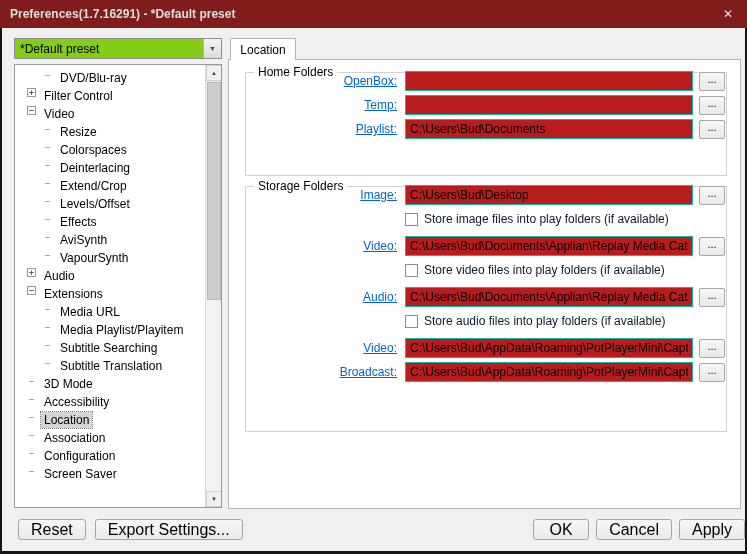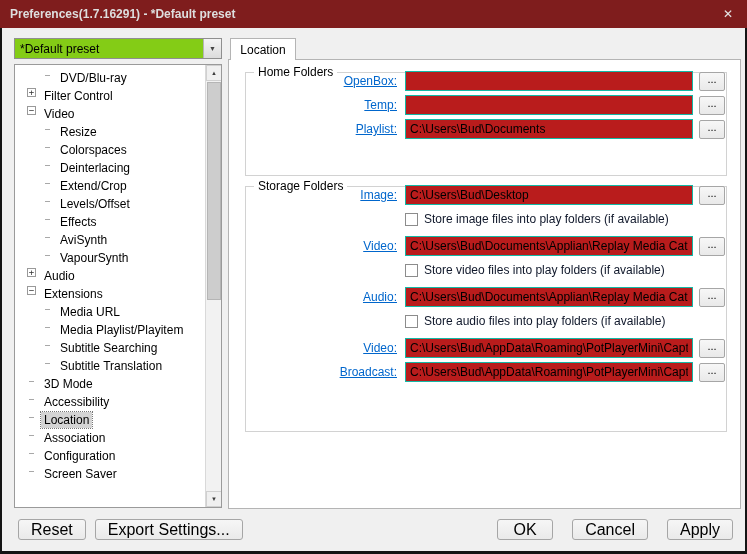--- a/index.html
+++ b/index.html
@@ -92,21 +92,21 @@
   .browse-btn {
     margin-left: 6px; width: 26px; height: 19px; font-size: 11px; line-height: 10px;
     background: linear-gradient(#f7f7f7, #e9e9e9); border: 1px solid #a6a6a6; border-radius: 2px;
     color: #000; padding: 0 0 4px 0; font-family: "Liberation Sans", sans-serif;
   }
   .folder-check { display: flex; align-items: center; gap: 6px; margin: 0 0 11px 153px; height: 16px; }
   .checkbox { width: 13px; height: 13px; border: 1px solid #8c8c8c; background: #fff; flex: 0 0 13px; }
   .check-label { font-size: 12px; color: #0f172a; white-space: nowrap; }
   
   .footer-left { position: absolute; left: 16px; top: 491px; display: flex; gap: 9px; }
-  .footer-right { position: absolute; right: 12px; top: 491px; display: flex; gap: 19px; }
+  .footer-right { position: absolute; right: 0; top: 491px; display: flex; gap: 7px; }
   .btn {
     height: 21px; padding: 0 12px; font-size: 16px;
     background: linear-gradient(#f6f6f6, #eaeaea); border: 1px solid #a6a6a6; border-radius: 3px;
     color: #000; font-family: "Liberation Sans", sans-serif;
   }
   .btn.wide { min-width: 56px; }
 </style>
 </head>
 <body>
 

